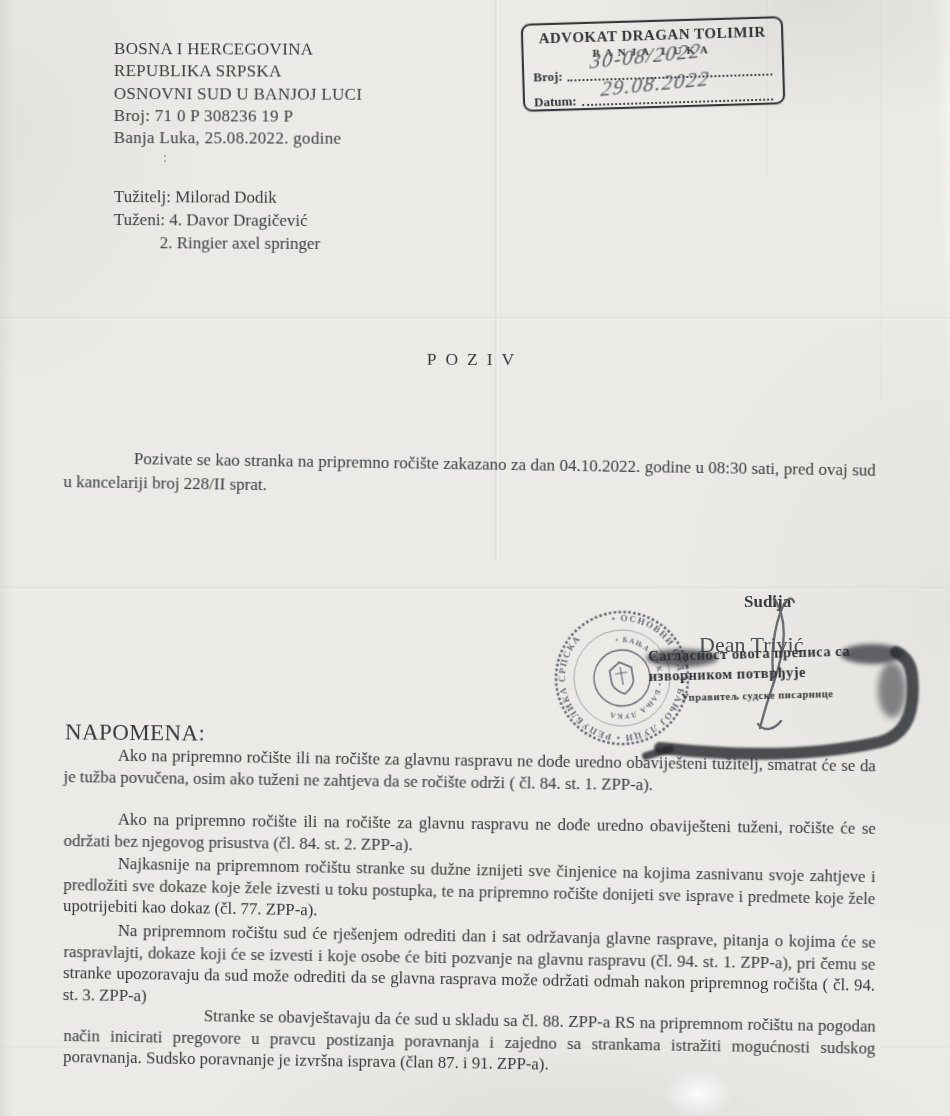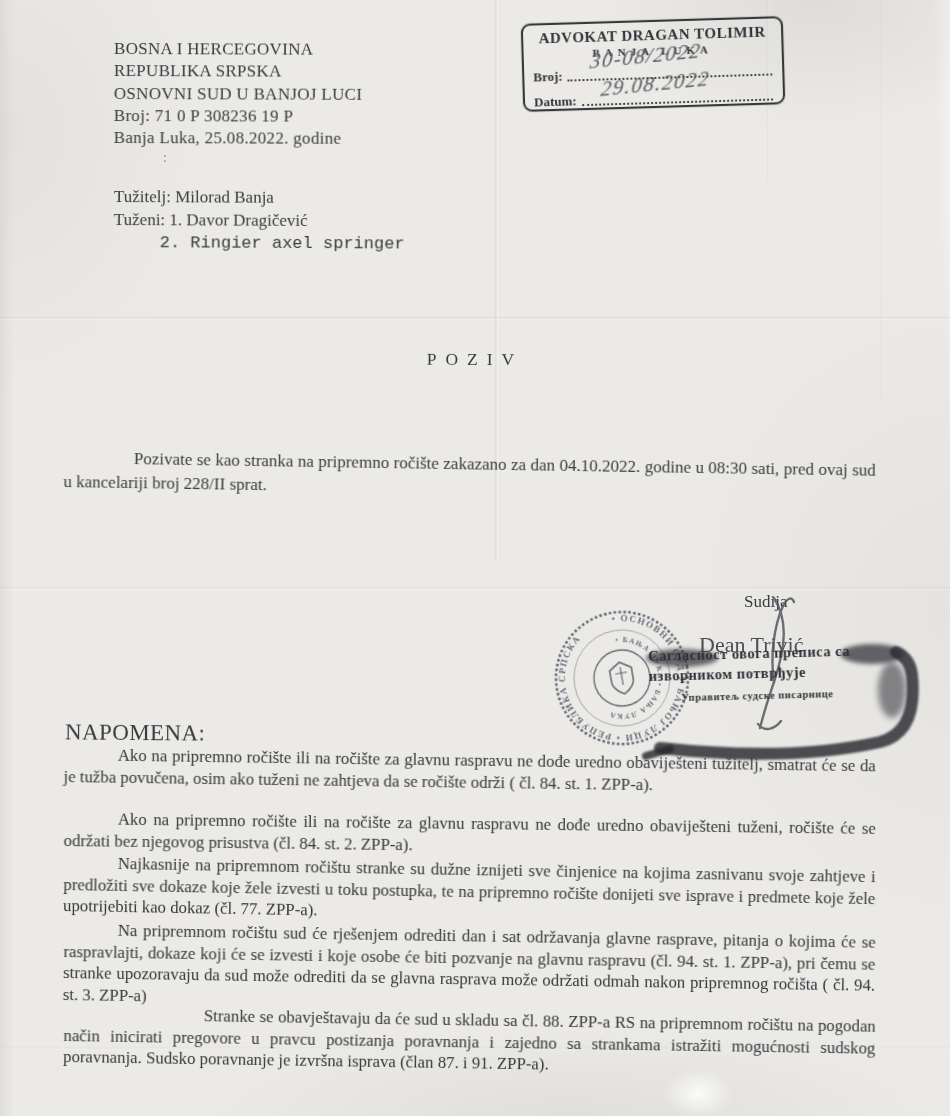--- a/index.html
+++ b/index.html
@@ -31,28 +31,28 @@
   .stamp-name{margin-top:5px;text-align:center;font-weight:bold;font-size:15px;letter-spacing:.5px;}
   .stamp-city{text-align:center;font-size:11px;letter-spacing:5px;font-weight:bold;margin-top:1px;}
   .stamp-row{display:flex;align-items:flex-end;margin:9px 10px 0 9px;font-size:13px;font-weight:bold;}
   .stamp-row .leader{flex:1;border-bottom:2px dotted #45474d;height:4px;margin:0 0 3px 5px;}
   .hw{position:absolute;font-style:italic;color:#54565e;letter-spacing:1.5px;font-size:21px;
       transform:rotate(-4deg) skewX(-12deg);filter:blur(.35px);white-space:nowrap;}
   .hw-broj{left:66px;top:22px;}
   .hw-datum{left:76px;top:50px;}
   
   .parties{left:114px;top:186px;font-size:17px;line-height:22.8px;transform:rotate(.3deg);transform-origin:0 0;}
-  .parties .indent{padding-left:46px;font-family:Liberation Mono, monospace;}
+  .parties .indent{padding-left:46px;}
   
   .poziv{left:0;top:349px;width:950px;text-align:center;font-size:17.5px;letter-spacing:9px;transform:rotate(.2deg);}
   
   .body-par{left:64px;top:446px;width:812px;font-size:17px;line-height:23.5px;text-align:justify;
     text-indent:70px;transform:rotate(.9deg);transform-origin:0 0;}
   
-  .sudija{left:744px;top:592px;font-size:17px;}
+  .sudija{left:744px;top:592px;font-size:17px;font-weight:bold;}
   .dean{left:699px;top:632px;font-size:22px;color:#4c4e55;text-align:right;}
   .sig-svg{left:736px;top:590px;}
   .seal-svg{left:550px;top:606px;opacity:.78;transform:rotate(-10deg);filter:blur(.45px);}
   .seal-stroke{fill:none;stroke:#46485a;}
   .ver-stamp{left:648px;top:648px;width:238px;color:#2e3036;font-weight:bold;filter:blur(.55px);
     transform:rotate(-1.5deg);transform-origin:0 0;}
   .ver-l1{font-size:14.5px;letter-spacing:.5px;white-space:nowrap;}
   .ver-l2{font-size:14.5px;letter-spacing:.5px;margin-top:3px;}
   .ver-l3{font-size:10.5px;margin:8px 0 0 32px;letter-spacing:.5px;}
   .smear-svg{left:640px;top:630px;}
@@ -96,22 +96,22 @@
     </div>
     <div class="stamp-row">
       <span>Datum:</span>
       <span class="leader"></span>
     </div>
     <div class="hw hw-broj">30-08/2022</div>
     <div class="hw hw-datum">29.08.2022</div>
   </div>
 
   <div class="abs txt parties">
-    <div>Tužitelj: Milorad Banja</div>
-    <div>Tuženi: 1. Davor Dragičević</div>
+    <div>Tužitelj: Milorad Dodik</div>
+    <div>Tuženi: 4. Davor Dragičević</div>
     <div class="indent">2. Ringier axel springer</div>
   </div>
 
   <div class="abs txt poziv">POZIV</div>
 
   <div class="abs txt body-par">Pozivate se kao stranka na pripremno ročište zakazano za dan 04.10.2022. godine u 08:30 sati, pred ovaj sud u kancelariji broj 228/II sprat.</div>
 
   <div class="abs txt sudija">Sudija</div>
   <div class="abs txt dean">Dean Trivić</div>
 

